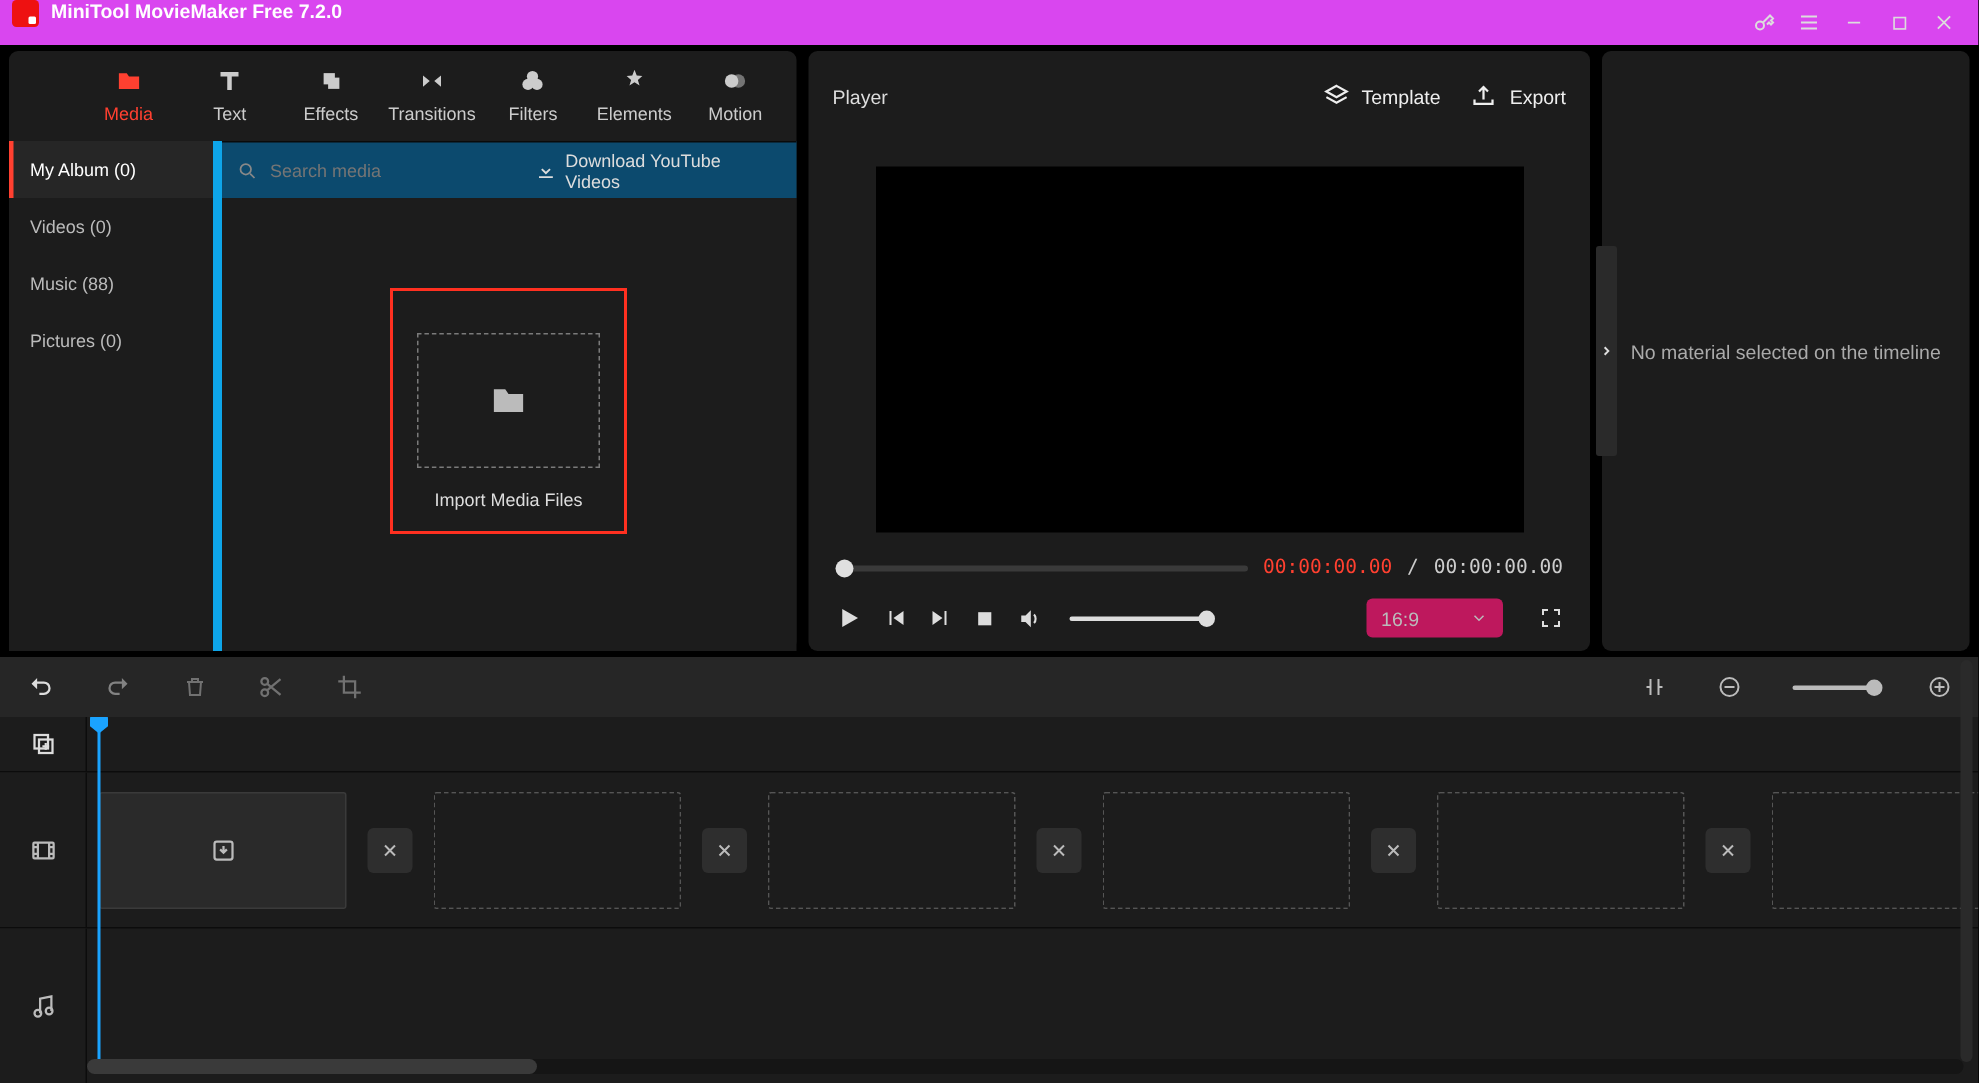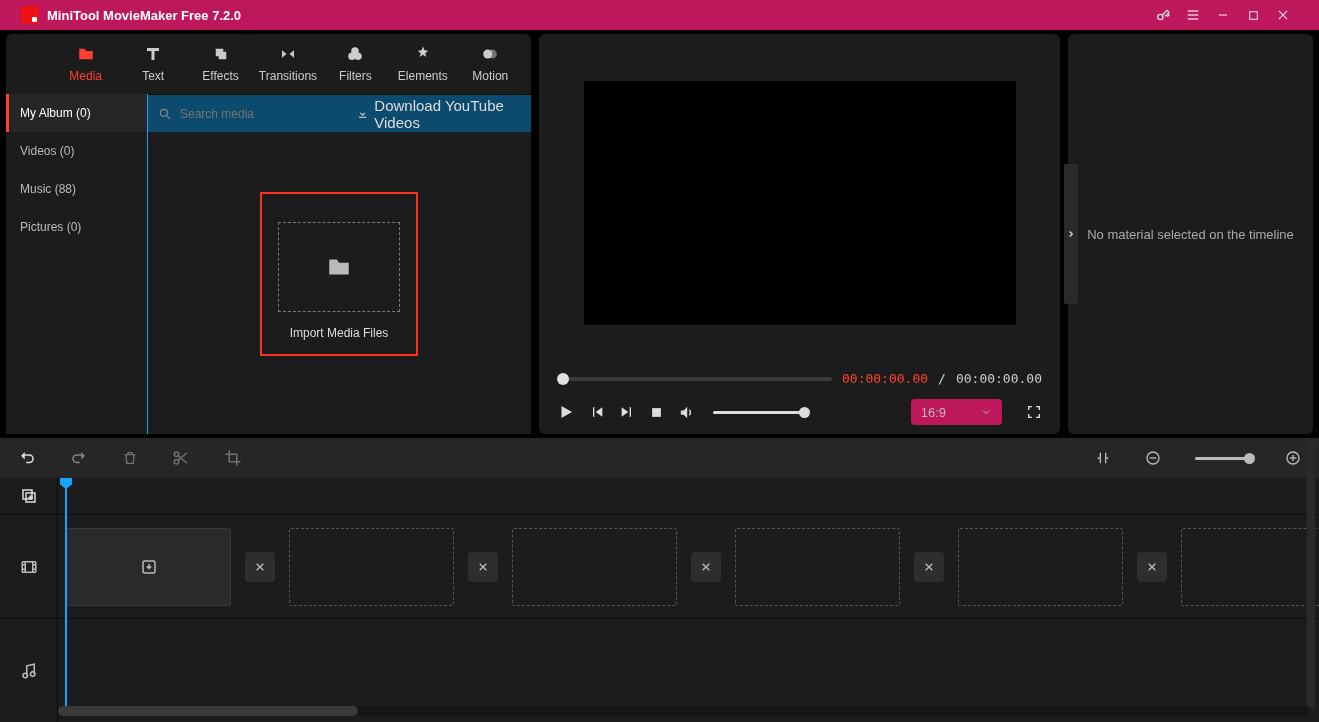--- a/index.html
+++ b/index.html
@@ -1,44 +1,44 @@
 <!DOCTYPE html>
 <html><head>
 <meta charset="utf-8">
 <style>
   * { box-sizing: border-box; margin: 0; padding: 0; }
   html, body { width: 1319px; height: 722px; overflow: hidden; font-family: -apple-system, "Segoe UI", Arial, sans-serif; background: #000; color: #ddd; font-size: 13px; }
-  .titlebar { height: 30px; background: #be185d; display: flex; align-items: center; padding: 0 21px; }
+  .titlebar { height: 30px; background: #d946ef; display: flex; align-items: flex-start; padding: 0 8px; }
   .titlebar .logo { width: 18px; height: 18px; background: #e11; border-radius: 3px; display: flex; align-items: center; justify-content: center; color: #fff; font-weight: bold; font-size: 11px; margin-right: 8px; position: relative; }
   .titlebar .logo::after { content:''; position:absolute; right:2px; bottom:2px; width:5px; height:5px; background:#fff; border-radius:1px; }
   .titlebar .title { font-weight: 600; color: #fff; }
   .titlebar .spacer { flex: 1; }
   .titlebar .wbtn { width: 30px; height: 30px; display: flex; align-items: center; justify-content: center; color: #ddd; }
   .titlebar .wbtn svg { stroke: currentColor; }
   .key-icon { color: #f5c420; }
 
   .top-row { display: flex; gap: 8px; padding: 4px 6px 0 6px; height: 404px; }
   .panel { background: #1c1c1c; border-radius: 6px; }
   .left-panel { width: 525px; display: flex; flex-direction: column; }
   .mid-panel { width: 521px; display: flex; flex-direction: column; }
   .right-panel { flex: 1; display: flex; align-items: center; justify-content: center; position: relative; }
 
   .tabstrip { height: 60px; display: flex; align-items: center; padding: 0 8px; gap: 2px; margin-left: 39px; }
   .tab { display: flex; flex-direction: column; align-items: center; justify-content: center; width: 72px; height: 58px; color: #ccc; gap: 6px; font-size: 12px; }
   .tab.active { color: #ff4030; }
   .tab svg { fill: currentColor; }
 
   .mediabar { height: 38px; display: flex; background: #262626; border-top: 1px solid #0a0a0a; }
-  .side-col { width: 142px; background: #1c1c1c; border-right: 1px solid #0ea5e9; }
+  .side-col { width: 142px; background: #1c1c1c; border-right: 6px solid #0ea5e9; }
   .side-item { height: 38px; display: flex; align-items: center; padding: 0 14px; color: #bbb; font-size: 12px; }
   .side-item.active { background: #262626; color: #fff; border-left: 3px solid #ff4030; padding-left: 11px; }
 
   .search-wrap { flex: 1; display: flex; align-items: center; padding: 0 10px; color: #888; gap: 8px; }
   .search-input { background: transparent; border: none; outline: none; color: #ddd; flex: 1; font-size: 12px; }
-  .ytlink { display: flex; align-items: center; gap: 6px; padding: 0 12px; color: #ddd; font-size: 15px; }
+  .ytlink { display: flex; align-items: center; gap: 6px; padding: 0 12px; color: #ddd; font-size: 12px; }
 
   .media-body { flex: 1; display: flex; }
   .media-grid { flex: 1; position: relative; background: #1c1c1c; }
   .import-box { position: absolute; left: 112px; top: 60px; width: 158px; height: 164px; border: 2px solid #ff3020; display: flex; flex-direction: column; align-items: center; padding: 28px 18px 14px; gap: 14px; }
   .import-dashed { width: 122px; height: 92px; border: 1px dashed #7a7a7a; display: flex; align-items: center; justify-content: center; }
   .import-label { color: #ddd; font-size: 12px; }
 
   .player-head { height: 60px; display: flex; align-items: center; padding: 0 16px; }
   .player-head .pt { color: #ddd; }
   .player-head .spacer { flex: 1; }
@@ -216,20 +216,38 @@
                 </svg>
             </div>
             <span class="import-label">Import Media Files</span>
           </div>
         </div>
       </div>
     </div>
   </div>
 
   <div class="panel mid-panel">
+    <div class="player-head">
+      <span class="pt">Player</span>
+      <div class="spacer"></div>
+      <div class="phead-btn">
+        <svg width="18" height="18" viewBox="0 0 24 24" fill="none" stroke="#eee" stroke-width="2">
+            <path d="M12 3l9 5-9 5-9-5z"></path>
+            <path d="M3 13l9 5 9-5"></path>
+          </svg>
+        <span>Template</span>
+      </div>
+      <div class="phead-btn">
+        <svg width="18" height="18" viewBox="0 0 24 24" fill="none" stroke="#eee" stroke-width="2">
+            <path d="M12 15V4M8 8l4-4 4 4"></path>
+            <path d="M4 15v4h16v-4"></path>
+          </svg>
+        <span>Export</span>
+      </div>
+    </div>
     <div class="preview">
       <div class="video-surface"></div>
     </div>
     <div class="scrubrow">
       <div class="scrubber"></div>
       <span class="time-cur">00:00:00.00</span>
       <span class="time-sep">/</span>
       <span class="time-tot">00:00:00.00</span>
     </div>
     <div class="ctrlrow">

